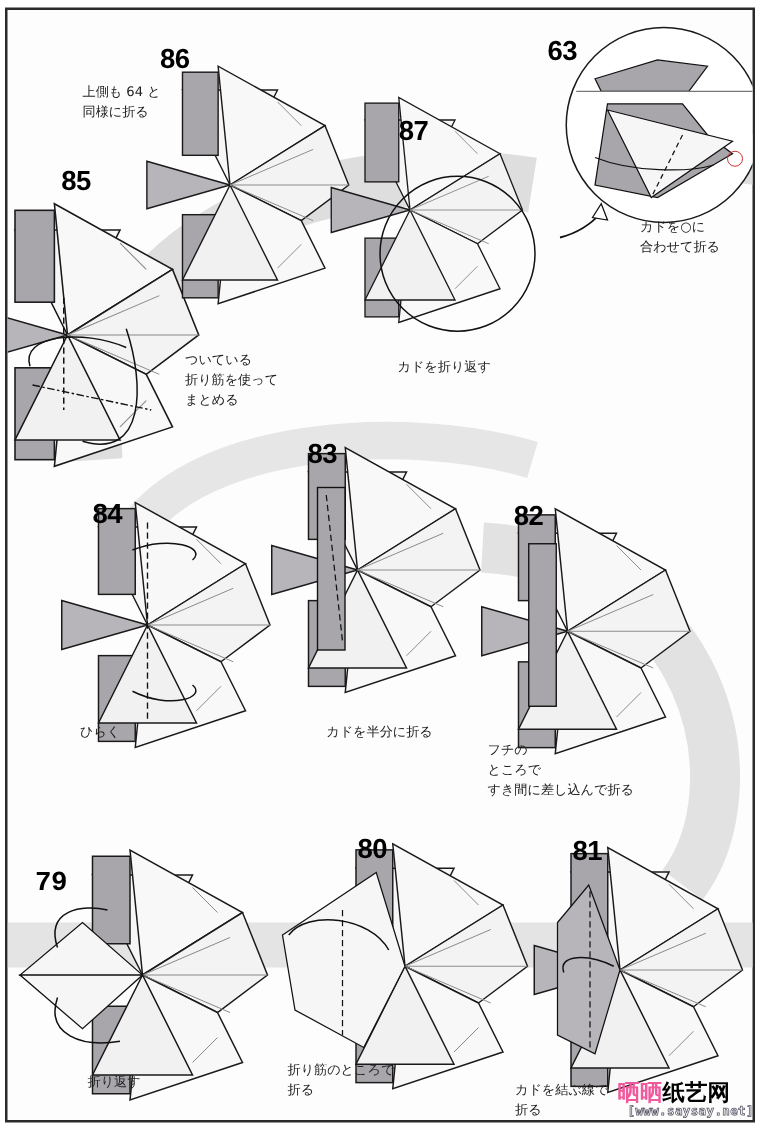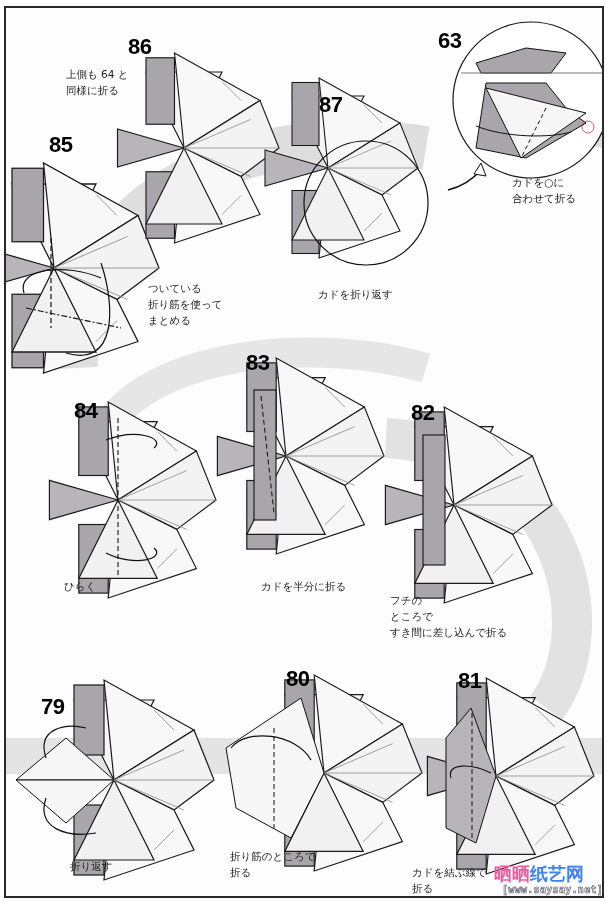--- a/index.html
+++ b/index.html
@@ -135,28 +135,28 @@
   <div class="note" style="left:58px;top:570px;">ひらく</div>
 
   <div class="num" style="left:240px;top:342px;">83</div>
   <div class="note" style="left:255px;top:570px;">カドを半分に折る</div>
 
   <div class="num" style="left:405px;top:392px;">82</div>
   <div class="note" style="left:384px;top:584px;">フチの
 ところで
 すき間に差し込んで折る</div>
 
-  <div class="num" style="left:35px;top:686px;">79</div>
+  <div class="num" style="left:22px;top:686px;font-family:Liberation Mono, monospace;">79</div>
   <div class="note" style="left:32px;top:850px;margin-left:32px;">折り返す</div>
 
   <div class="num" style="left:280px;top:658px;">80</div>
   <div class="note" style="left:224px;top:840px;">折り筋のところで
 折る</div>
 
   <div class="num" style="left:452px;top:660px;text-align:right;">81</div>
   <div class="note" style="left:406px;top:856px;">カドを結ぶ線で
 折る</div>
 
   <div class="wm-cn" style="left:488px;top:854px;">
-    <span style="color:#f05a9c;margin-top:16px;">晒晒</span><span style="color:#3b82f6;font-family:Liberation Serif, serif;">纸艺网</span>
+    <span style="color:#f05a9c;margin-top:16px;">晒晒</span><span style="color:#000000;font-family:Liberation Serif, serif;">纸艺网</span>
   </div>
   <div class="wm-url" style="left:496px;top:876px;">[www.saysay.net]</div>
 </div>
 
 </body></html>

